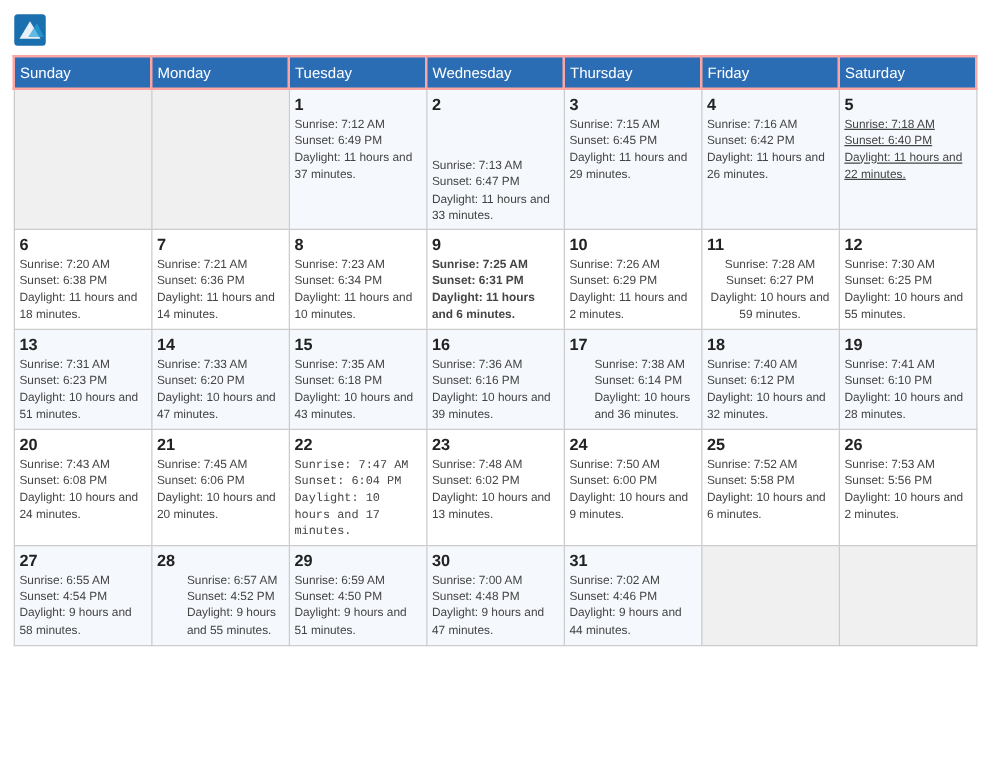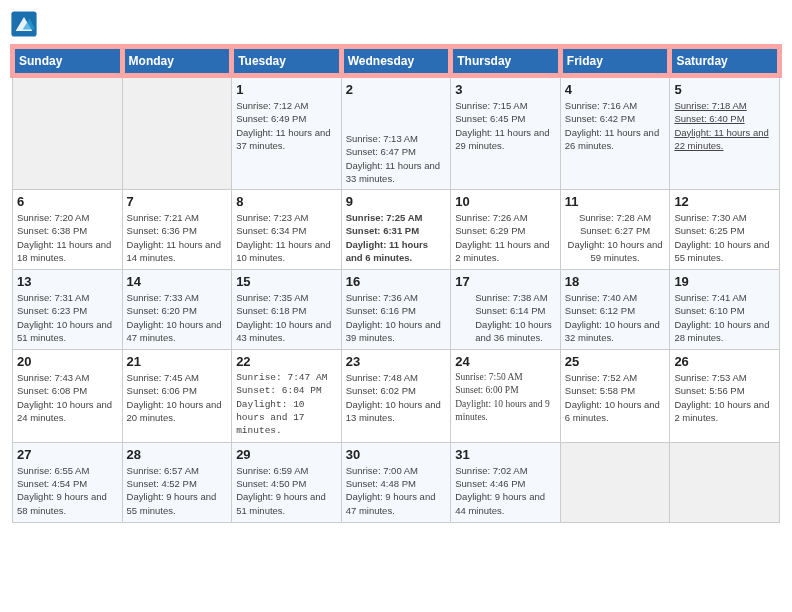--- a/index.html
+++ b/index.html
@@ -56,23 +56,23 @@
     }
     table {
       width: 100%;
       border-collapse: collapse;
       table-layout: fixed;
     }
     thead tr th {
       background-color: #2a6db5;
       color: #fff;
       font-size: 12px;
-      font-weight: bold;
+      font-weight: normal;
       padding: 5px 4px;
-      border: 5px solid #fca5a5;
+      border: 2px solid #fca5a5;
       text-align: left;
     }
     tbody tr td {
       border: 1px solid #ccc;
       vertical-align: top;
       padding: 4px 4px;
       font-size: 10px;
       color: #333;
       height: 80px;
       background: #fff;
@@ -275,21 +275,21 @@
 Daylight: 10 hours and 17 minutes.</div>
         </td>
         <td>
           <span class="day-number">23</span>
           <div class="day-info" style="white-space: pre-line;">Sunrise: 7:48 AM
 Sunset: 6:02 PM
 Daylight: 10 hours and 13 minutes.</div>
         </td>
         <td>
           <span class="day-number">24</span>
-          <div class="day-info" style="white-space: pre-line; font-family: Liberation Serif, serif;">Sunrise: 7:50 AM
+          <div class="day-info" style="white-space: pre-line;">Sunrise: 7:50 AM
 Sunset: 6:00 PM
 Daylight: 10 hours and 9 minutes.</div>
         </td>
         <td>
           <span class="day-number">25</span>
           <div class="day-info" style="white-space: pre-line;">Sunrise: 7:52 AM
 Sunset: 5:58 PM
 Daylight: 10 hours and 6 minutes.</div>
         </td>
         <td>
@@ -301,21 +301,21 @@
       </tr>
       <tr>
         <td>
           <span class="day-number">27</span>
           <div class="day-info" style="white-space: pre-line;">Sunrise: 6:55 AM
 Sunset: 4:54 PM
 Daylight: 9 hours and 58 minutes.</div>
         </td>
         <td>
           <span class="day-number">28</span>
-          <div class="day-info" style="white-space: pre-line;">Sunrise: 6:57 AM
+          <div class="day-info" style="white-space: pre-line; margin-left: 24px;">Sunrise: 6:57 AM
 Sunset: 4:52 PM
 Daylight: 9 hours and 55 minutes.</div>
         </td>
         <td>
           <span class="day-number">29</span>
           <div class="day-info" style="white-space: pre-line;">Sunrise: 6:59 AM
 Sunset: 4:50 PM
 Daylight: 9 hours and 51 minutes.</div>
         </td>
         <td>

